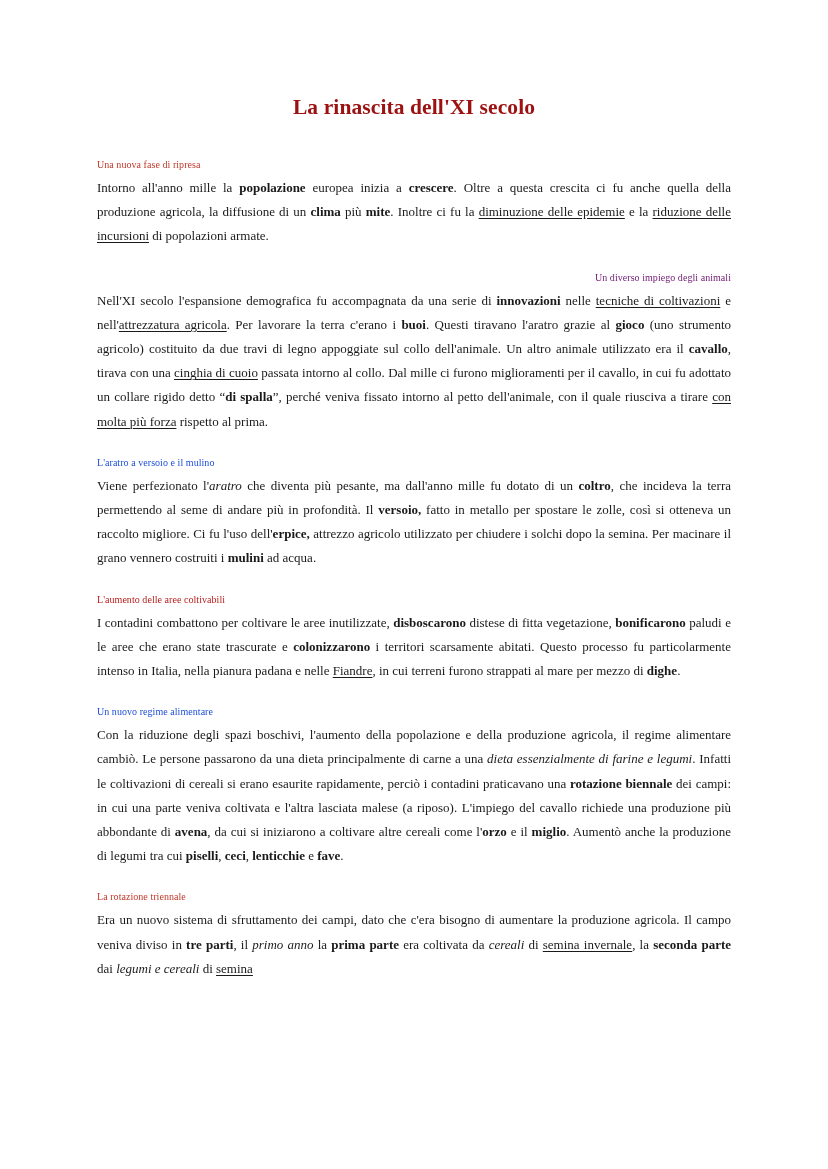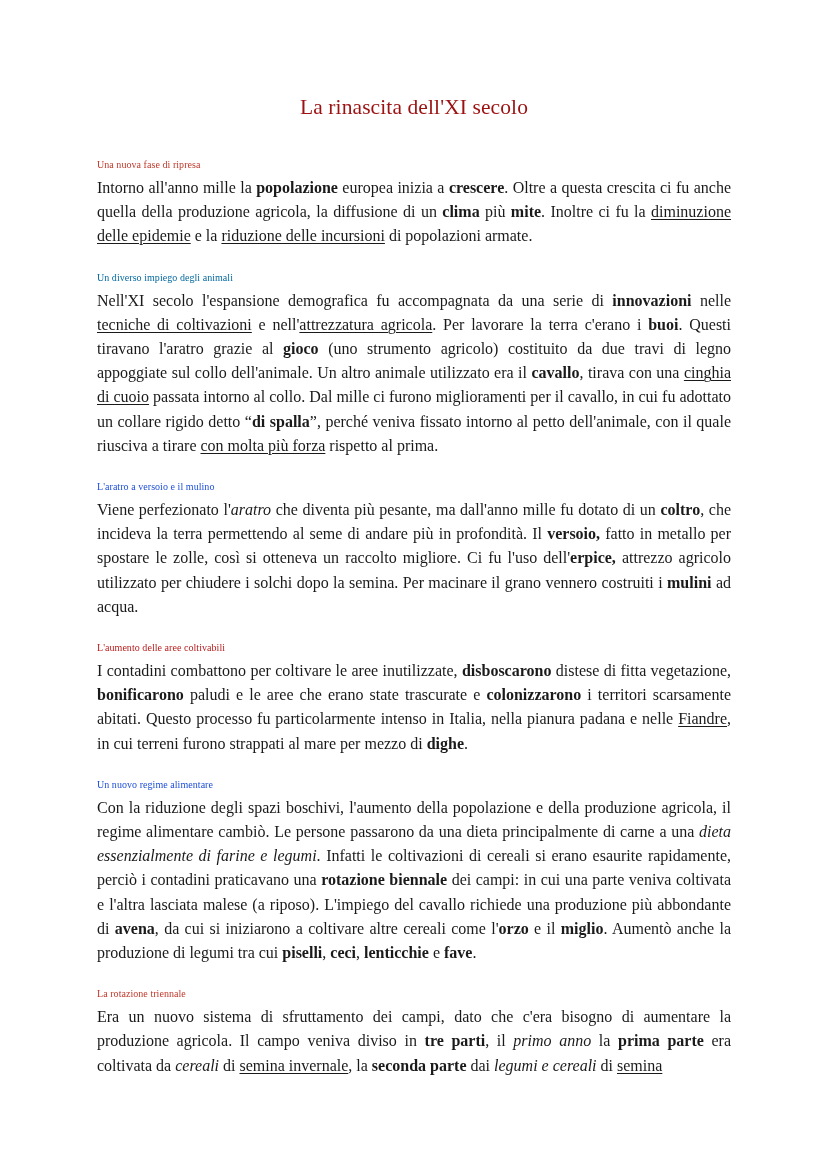--- a/index.html
+++ b/index.html
@@ -19,38 +19,38 @@
     box-sizing: border-box;
     width: 828px;
     height: 1169px;
     padding: 95px 97px 105px 97px;
     background: #ffffff;
   }
   .doc-title {
     margin: 0 0 34px 0;
     text-align: center;
     font-size: 21.5px;
-    font-weight: normal;
+    font-weight: bold;
     color: #9c1111;
     letter-spacing: 0.1px;
     font-family: "Liberation Serif", "DejaVu Serif", serif;
   }
   .section { margin: 0; }
   .section + .section { margin-top: 18px; }
   .section-heading {
     margin: 0 0 1px 0;
     font-size: 10px;
     font-weight: normal;
     color: #c0392b;
     line-height: 21px;
     letter-spacing: 0.05px;
   }
   .body-text {
     margin: 0;
-    font-size: 16px;
+    font-size: 13px;
     line-height: 24.2px;
     text-align: justify;
     text-justify: inter-word;
     color: #1a1a1a;
     hyphens: none;
   }
   .body-text b { font-weight: bold; }
   .body-text i { font-style: italic; }
   .body-text u {
     text-decoration: underline;
@@ -64,21 +64,21 @@
 <div class="page">
 
   <h1 class="doc-title" style="color: rgb(156, 17, 17);">La rinascita dell'XI secolo</h1>
 
   <div id="sections-root">
       <section class="section">
         <h2 class="section-heading" style="color: rgb(192, 57, 43);">Una nuova fase di ripresa</h2>
         <p class="body-text"><span>Intorno all'anno mille la </span><b>popolazione</b><span> europea inizia a </span><b>crescere</b><span>. Oltre a questa crescita ci fu anche quella della produzione agricola, la diffusione di un </span><b>clima</b><span> più </span><b>mite</b><span>. Inoltre ci fu la </span><u>diminuzione delle epidemie</u><span> e la </span><u>riduzione delle incursioni</u><span> di popolazioni armate.</span></p>
       </section>
       <section class="section">
-        <h2 class="section-heading" style="color: #0369a1;">Un diverso impiego degli animali</h2>
+        <h2 class="section-heading" style="color: #701a75; text-align: right;">Un diverso impiego degli animali</h2>
         <p class="body-text"><span>Nell'XI secolo l'espansione demografica fu accompagnata da una serie di </span><b>innovazioni</b><span> nelle </span><u>tecniche di coltivazioni</u><span> e nell'</span><u>attrezzatura agricola</u><span>. Per lavorare la terra c'erano i </span><b>buoi</b><span>. Questi tiravano l'aratro grazie al </span><b>gioco</b><span> (uno strumento agricolo) costituito da due travi di legno appoggiate sul collo dell'animale. Un altro animale utilizzato era il </span><b>cavallo</b><span>, tirava con una </span><u>cinghia di cuoio</u><span> passata intorno al collo. Dal mille ci furono miglioramenti per il cavallo, in cui fu adottato un collare rigido detto  “</span><b>di spalla</b><span>”, perché veniva fissato intorno al petto dell'animale, con il quale riusciva a tirare </span><u>con molta più forza</u><span> rispetto al prima.</span></p>
       </section>
       <section class="section">
         <h2 class="section-heading" style="color: #1d4ed8;">L'aratro a versoio e il mulino</h2>
         <p class="body-text"><span>Viene perfezionato l'</span><i>aratro</i><span> che diventa più pesante, ma dall'anno mille fu dotato di un </span><b>coltro</b><span>, che incideva la terra permettendo al seme di andare più in profondità. Il </span><b>versoio,</b><span> fatto in metallo per spostare le zolle, così si otteneva un raccolto migliore. Ci fu l'uso dell'</span><b>erpice,</b><span> attrezzo agricolo utilizzato per chiudere i solchi dopo la semina. Per macinare il grano vennero costruiti i </span><b>mulini</b><span> ad acqua.</span></p>
       </section>
       <section class="section">
         <h2 class="section-heading" style="color: #b91c1c;">L'aumento delle aree coltivabili</h2>
         <p class="body-text"><span>I contadini combattono per coltivare le aree inutilizzate, </span><b>disboscarono</b><span>  distese di fitta vegetazione, </span><b>bonificarono</b><span> paludi e le aree che erano state trascurate e </span><b>colonizzarono</b><span> i territori scarsamente abitati. Questo processo fu particolarmente intenso in Italia, nella pianura padana e nelle </span><u>Fiandre</u><span>, in cui terreni furono strappati al mare per mezzo di </span><b>dighe</b><span>.</span></p>
       </section>

